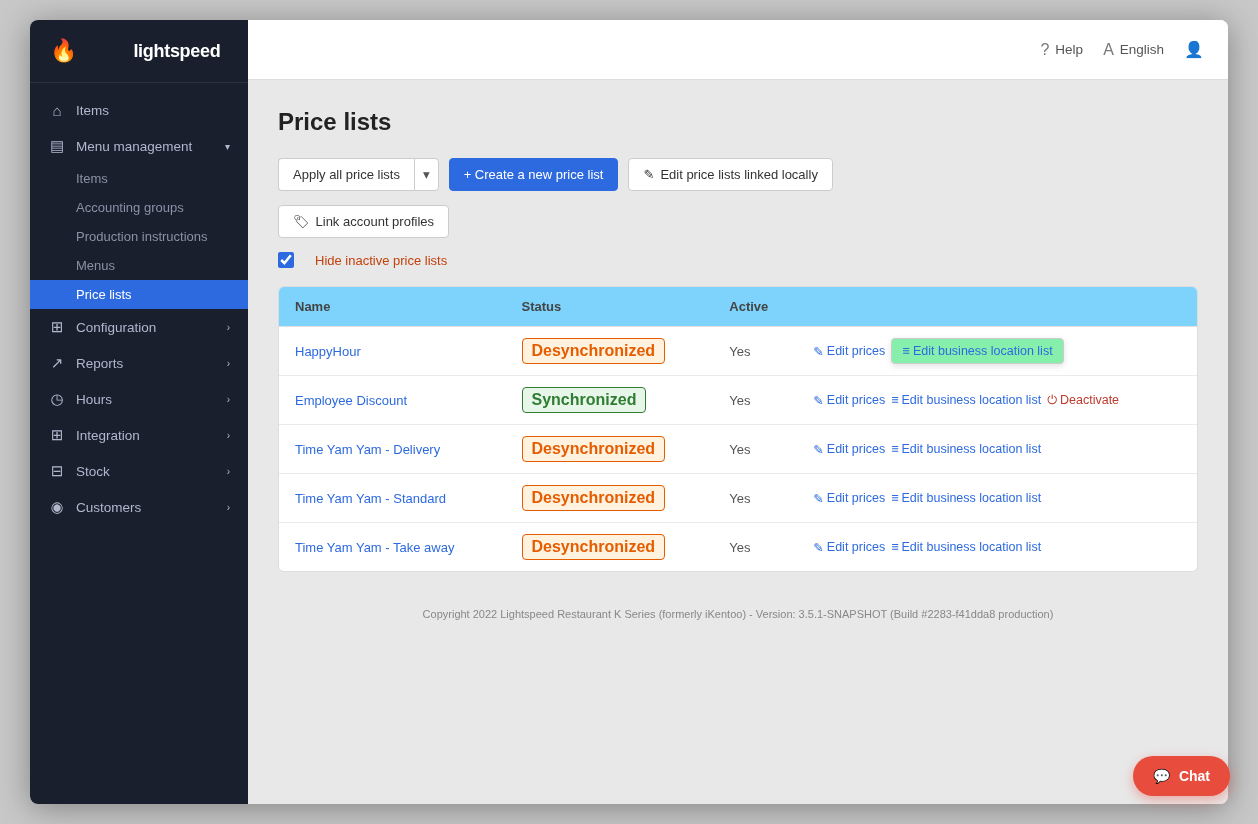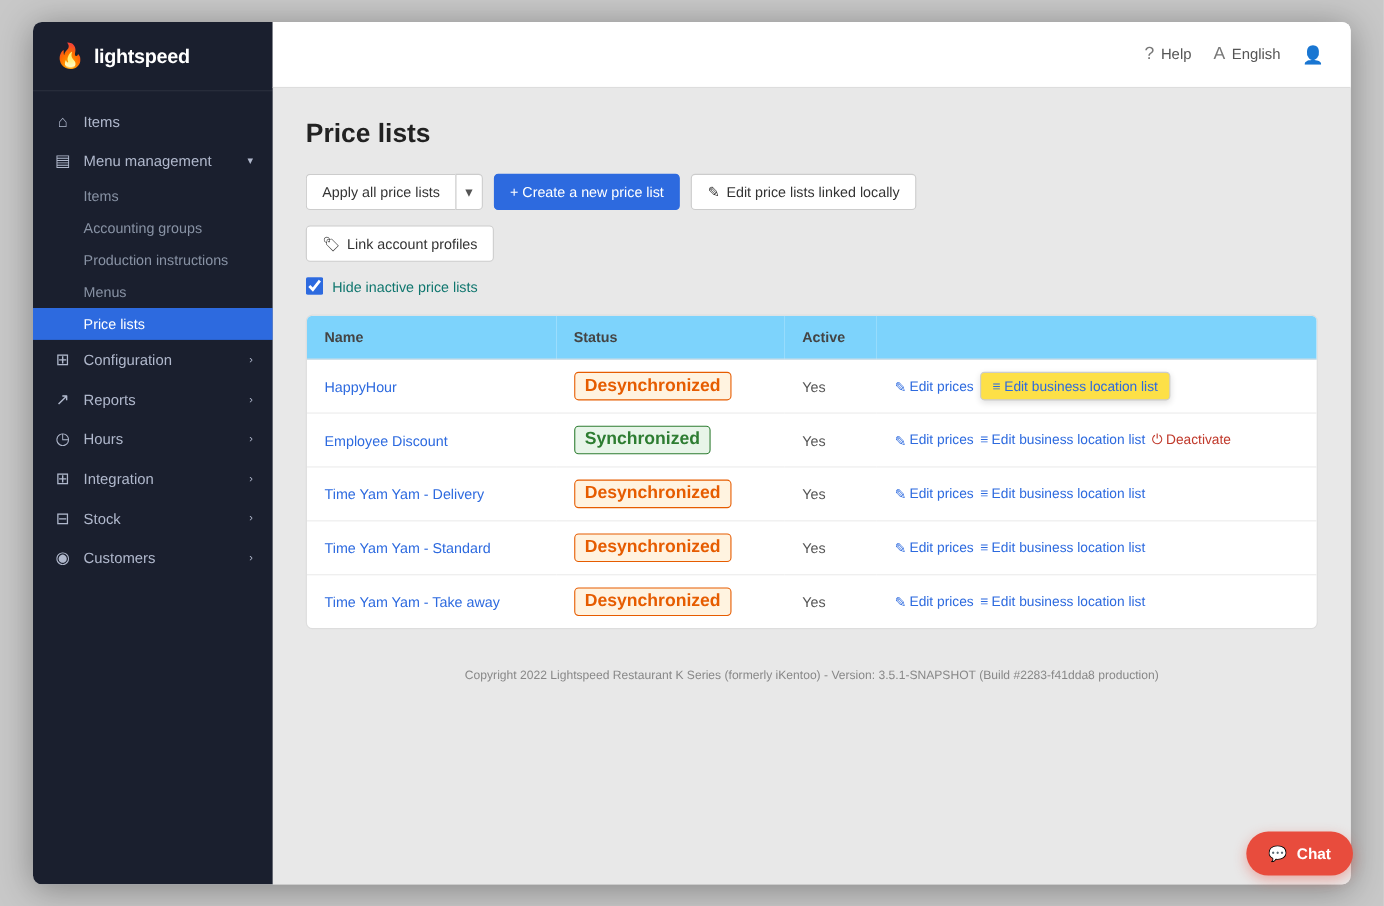--- a/index.html
+++ b/index.html
@@ -4,21 +4,21 @@
   <style>
     * { box-sizing: border-box; margin: 0; padding: 0; }
     body { font-family: -apple-system, BlinkMacSystemFont, 'Segoe UI', sans-serif; font-size: 14px; background: #c8c8c8; display: flex; justify-content: center; align-items: center; min-height: 100vh; }
 
     .window { width: 1198px; min-height: 784px; background: #e8e8e8; border-radius: 8px; box-shadow: 0 4px 32px rgba(0,0,0,0.35); display: flex; overflow: hidden; }
 
     
     .sidebar { width: 218px; background: #1a1f2e; flex-shrink: 0; display: flex; flex-direction: column; }
     .sidebar-logo { padding: 18px 20px; display: flex; align-items: center; gap: 8px; border-bottom: 1px solid rgba(255,255,255,0.08); }
     .logo-icon { color: #e84c3d; font-size: 22px; }
-    .logo-text { color: #fff; font-size: 18px; font-weight: 600; letter-spacing: -0.3px; }
+    .logo-text { color: #fff; font-size: 18px; font-weight: 600; letter-spacing: -0.3px; margin-left: 48px; }
     .sidebar-nav { flex: 1; padding: 10px 0; }
     .nav-item { display: flex; align-items: center; gap: 10px; padding: 9px 18px; color: #b0b8cc; cursor: pointer; font-size: 13.5px; user-select: none; }
     .nav-item .nav-icon { font-size: 15px; width: 18px; text-align: center; flex-shrink: 0; }
     .nav-group { }
     .nav-group-header { display: flex; align-items: center; gap: 10px; padding: 9px 18px; color: #b0b8cc; cursor: pointer; font-size: 13.5px; user-select: none; font-weight: 500; }
     .nav-group-header .nav-icon { font-size: 15px; width: 18px; text-align: center; flex-shrink: 0; }
     .nav-group-header .chevron { margin-left: auto; font-size: 10px; }
     .nav-sub { }
     .nav-sub-item { display: flex; align-items: center; padding: 7px 18px 7px 46px; color: #8892a4; cursor: pointer; font-size: 13px; user-select: none; }
     .nav-sub-item.active { background: #2d6adf; color: #fff; border-radius: 0; }
@@ -41,21 +41,21 @@
     .btn-primary { background: #2d6adf; color: #fff; border-color: #2d6adf; }
     .btn-split { border-radius: 4px 0 0 4px; border-right: none; }
     .btn-split-arrow { border-radius: 0 4px 4px 0; padding: 8px 8px; border: 1px solid #ccc; background: #fff; cursor: pointer; color: #555; }
     .btn-group { display: flex; }
     .btn-outline { background: #fff; color: #333; }
     .btn-tag { background: #fff; }
 
     
     .checkbox-row { display: flex; align-items: center; gap: 8px; margin-bottom: 18px; }
     .checkbox-row input[type=checkbox] { width: 16px; height: 16px; accent-color: #2d6adf; }
-    .checkbox-label { font-size: 13px; color: #0f766e; }
+    .checkbox-label { font-size: 13px; color: #c2410c; margin-left: 13px; }
 
     
     .table-container { background: #fff; border-radius: 6px; border: 1px solid #ddd; overflow: hidden; margin-bottom: 20px; }
     table { width: 100%; border-collapse: collapse; }
     thead th { background: #7dd3fc; padding: 12px 16px; text-align: left; font-size: 13px; font-weight: 600; color: #444; border-bottom: 1px solid #e0e0e0; }
     tbody tr { border-bottom: 1px solid #ebebeb; }
     tbody tr:last-child { border-bottom: none; }
     tbody td { padding: 11px 16px; font-size: 13px; color: #555; vertical-align: middle; }
     .link { color: #2d6adf; cursor: pointer; text-decoration: none; }
 
@@ -63,21 +63,21 @@
     .badge { display: inline-block; padding: 3px 9px; border-radius: 4px; font-size: 16px; font-weight: 600; border: 1px solid; }
     .badge-desync { background: #fff3e0; color: #e65c00; border-color: #e65c00; }
     .badge-sync { background: #e8f5e9; color: #2e7d32; border-color: #2e7d32; }
 
     
     .actions { display: flex; align-items: center; gap: 6px; flex-wrap: wrap; }
     .action-link { color: #2d6adf; font-size: 12.5px; cursor: pointer; display: flex; align-items: center; gap: 3px; white-space: nowrap; }
     .action-link.danger { color: #c0392b; }
 
     
-    .tooltip-box { display: inline-block; background: #fde047; border: 1px solid #ccc; border-radius: 4px; padding: 5px 10px; font-size: 12.5px; color: #2d6adf; cursor: pointer; box-shadow: 0 2px 6px rgba(0,0,0,0.12); }
+    .tooltip-box { display: inline-block; background: #86efac; border: 1px solid #ccc; border-radius: 4px; padding: 5px 10px; font-size: 12.5px; color: #2d6adf; cursor: pointer; box-shadow: 0 2px 6px rgba(0,0,0,0.12); }
 
     
     .sync-panel { background: #fff; border: 1px solid #ddd; border-radius: 6px; padding: 16px 20px; margin-bottom: 20px; max-width: 320px; }
     .sync-panel-title { font-size: 13px; font-weight: 600; color: #333; margin-bottom: 10px; padding-bottom: 8px; border-bottom: 1px solid #eee; }
     .sync-panel-body { font-size: 13px; color: #777; }
 
     
     .content-layout { display: flex; gap: 24px; align-items: flex-start; }
     .content-main { flex: 1; }
     .content-side { width: 300px; flex-shrink: 0; }

